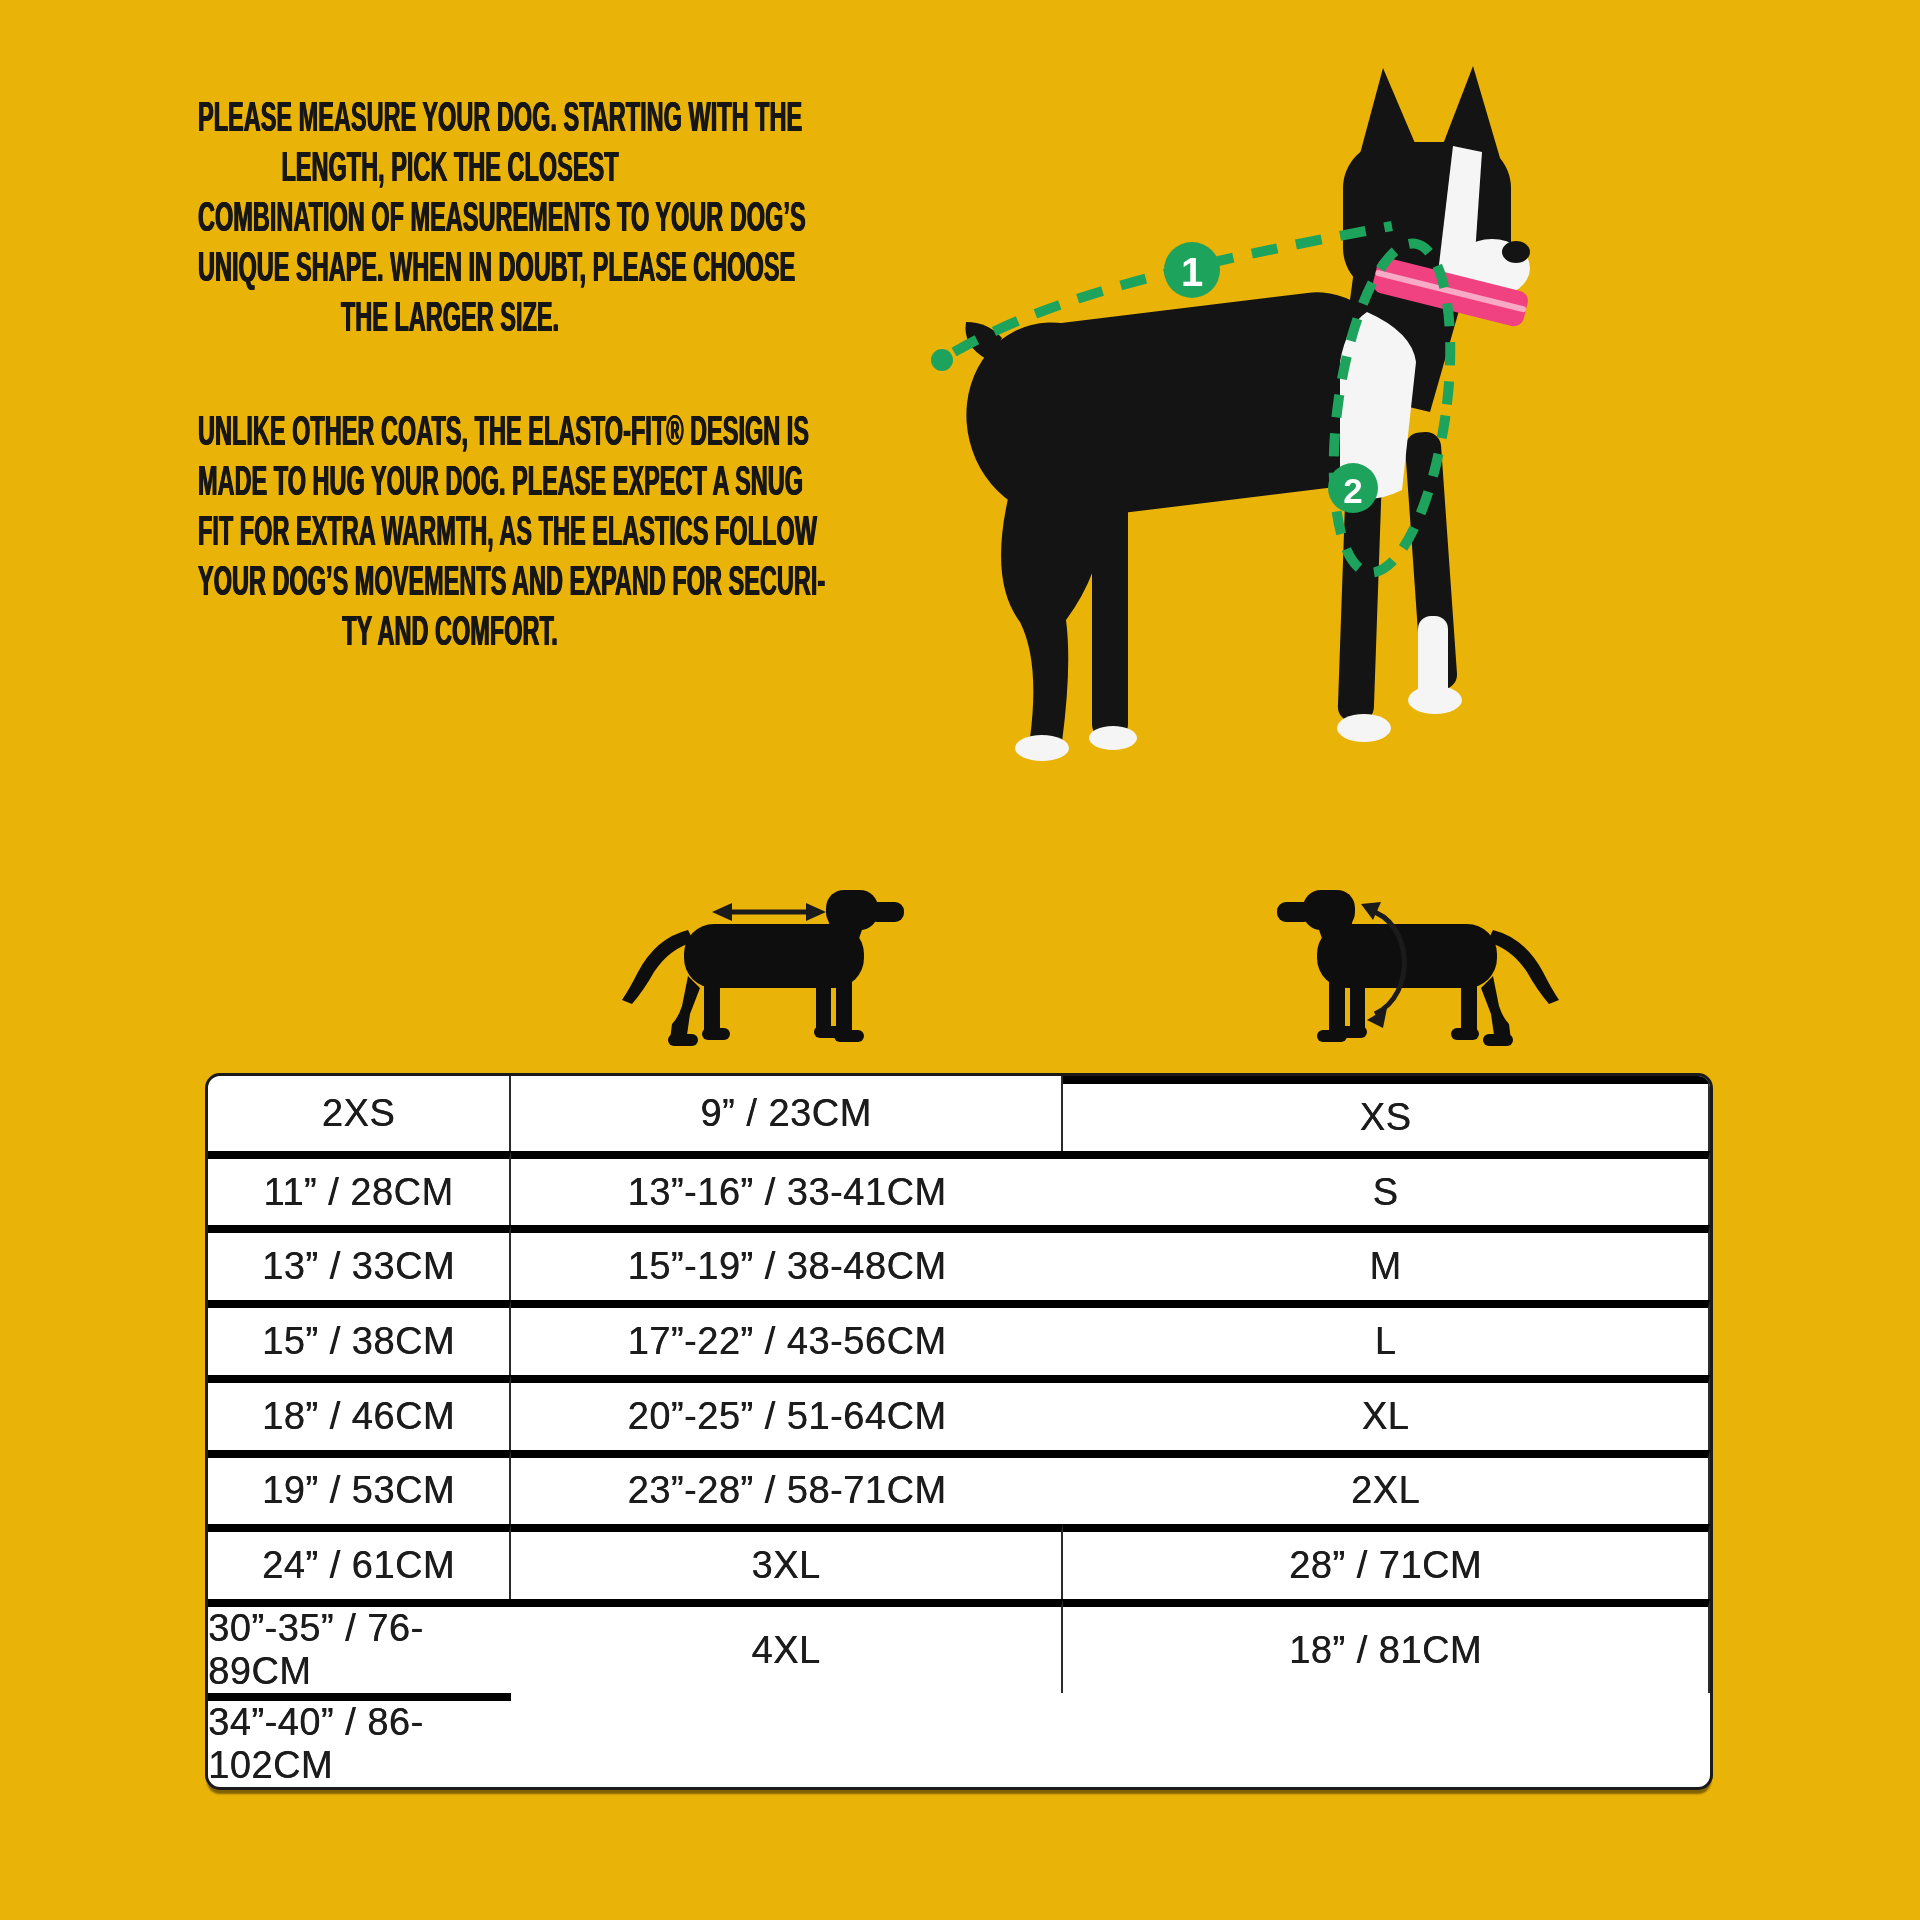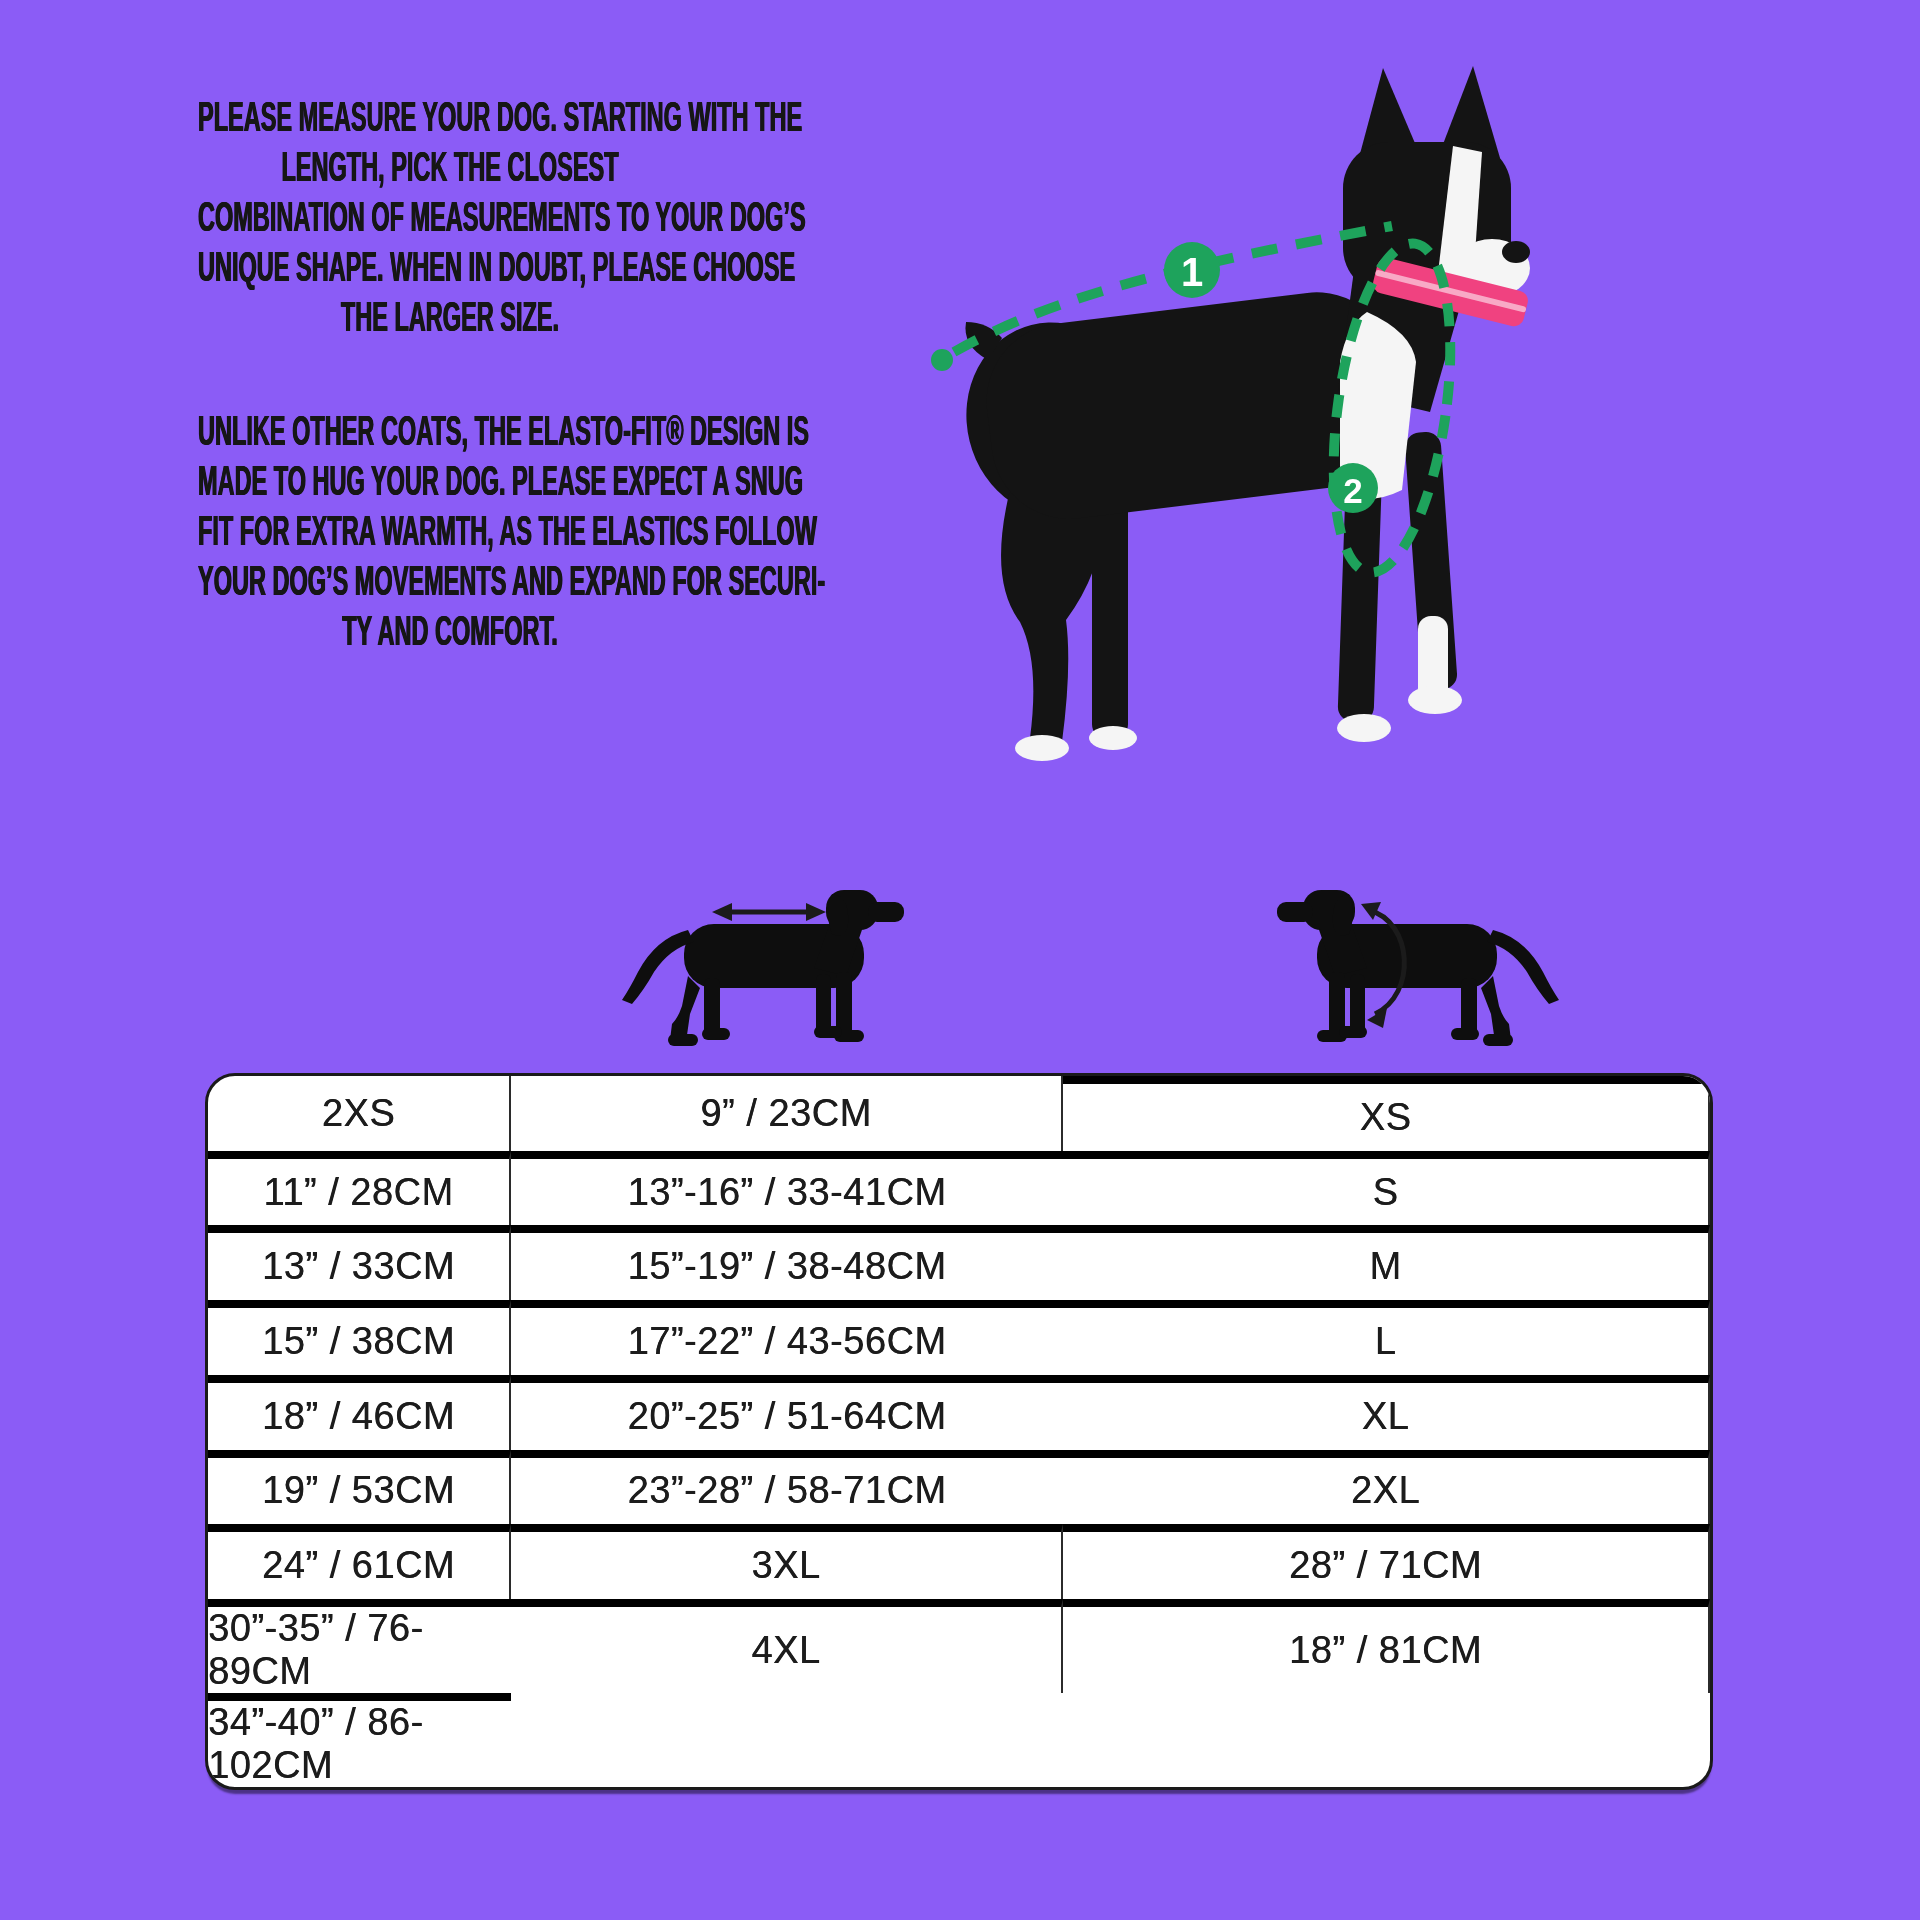--- a/index.html
+++ b/index.html
@@ -4,21 +4,21 @@
 <style>
   :root{
     --green:#1ea35c;
     --pink:#f04280;
     --ink:#161616;
   }
   html,body{margin:0;padding:0;background:#ffffff;}
   .page{
     position:relative;
     width:1920px;height:1920px;
-    background:#8b5cf6;
+    background:#eab308;
     font-family:"Liberation Sans", sans-serif;
     overflow:hidden;
   }
 
   
   .instructions{
     position:absolute;left:0;top:92px;width:900px;
     transform:scaleX(0.56);
     transform-origin:450px 0;
     color:var(--ink);
@@ -48,21 +48,21 @@
   .sil{position:absolute;width:330px;height:200px;}
   .sil-length{left:596px;top:872px;}
   .sil-girth{left:1255px;top:872px;}
 
   
   .size-table{
     position:absolute;left:205px;top:1073px;
     width:1508px;height:717px;
     box-sizing:border-box;
     border:3px solid #1a1a1a;
-    border-radius:30px;
+    border-radius:15px;
     overflow:hidden;
     display:grid;
     grid-template-columns:303px 552px 1fr;
     grid-auto-rows:1fr;
     background:#ffffff;
     box-shadow:0 6px 2px -2px rgba(0,0,0,0.45);
   }
   .cell{
     display:flex;align-items:center;justify-content:center;
     font-size:38px;color:#1c1c1c;

